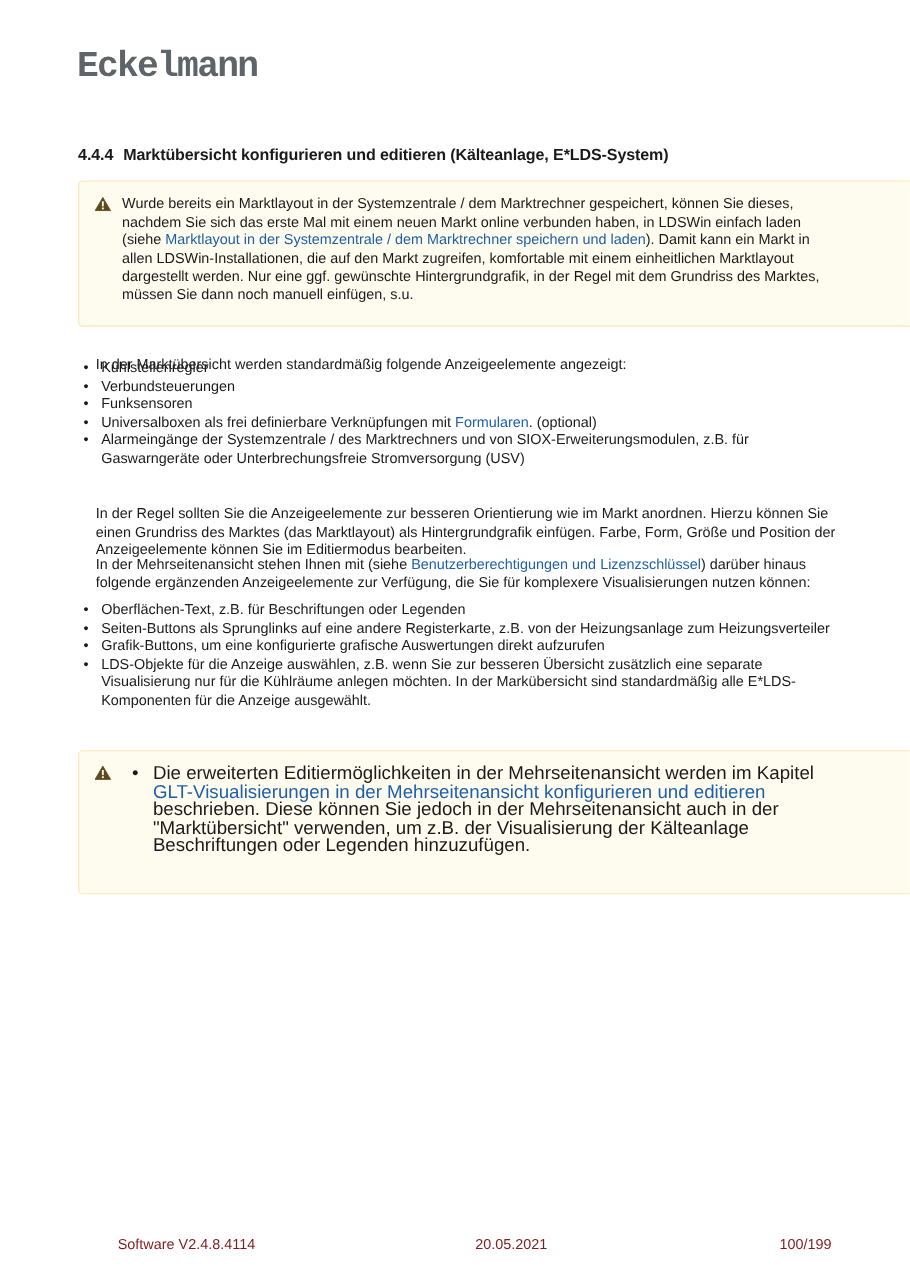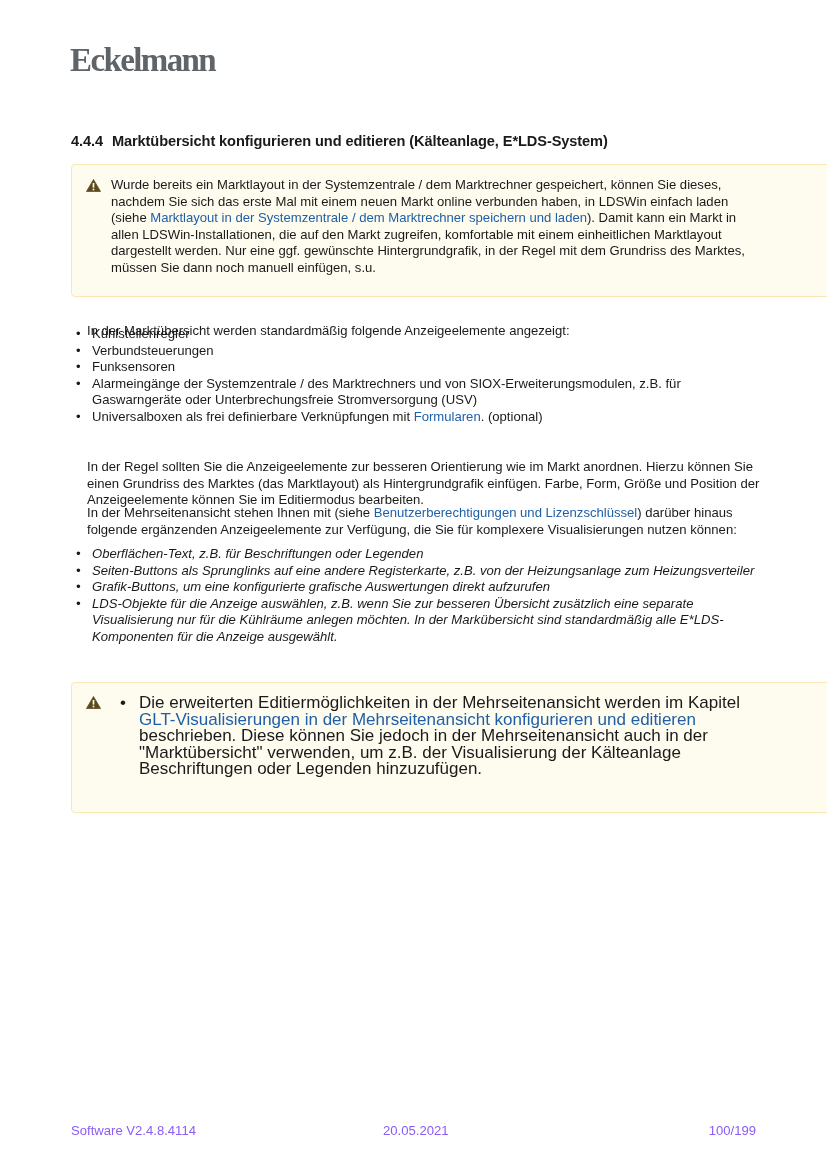--- a/index.html
+++ b/index.html
@@ -3,21 +3,21 @@
   <meta charset="utf-8">
   <style>
     html, body { margin: 0; padding: 0; background: #ffffff; }
     body {
       width: 827px; height: 1169px; position: relative; overflow: hidden;
       font-family: "Liberation Sans", sans-serif;
       color: #1a1a1a;
     }
     .logo {
       position: absolute; left: 70px; top: 42px;
-      font-family: Liberation Serif, serif;
+      font-family: Liberation Mono, monospace;
       font-weight: bold; font-size: 33px; letter-spacing: -1.6px;
       color: #5f6468;
     }
     .heading {
       position: absolute; left: 71px; top: 133px;
       font-size: 14.6px; font-weight: bold; color: #1a1a1a;
       letter-spacing: -0.1px;
     }
     .heading .num { margin-right: 5px; }
     .note {
@@ -47,26 +47,26 @@
     }
     a.link { color: #1f5fa8; text-decoration: none; }
     .para { position: absolute; left: 71px; width: 690px; font-size: 13.1px; line-height: 16.6px; margin: 16px; }
     .blist { position: absolute; left: 71px; width: 690px; margin: 0; padding: 0; list-style: none; font-size: 13.1px; line-height: 16.6px; }
     .blist li { position: relative; padding-left: 21px; }
     .blist li::before { content: "\2022"; position: absolute; left: 5px; top: 0; }
     .p-intro { top: 307px; }
     .list1 { top: 326px; }
     .p-regel { top: 443px; }
     .p-mehr { top: 489px; }
-    .list2 { top: 546px; font-style: italic; }
+    .list2 { top: 546px; }
     .footer {
-      position: absolute; top: 1123px; font-size: 13.1px; color: #8b5cf6;
+      position: absolute; top: 1123px; font-size: 13.1px; color: #7f1d1d; margin-left: 36px;
     }
     .f-left { left: 71px; }
-    .f-mid { left: 383px; }
+    .f-mid { left: 396px; }
     .f-right { right: 71px; }
   </style>
 </head>
 <body>
 
 <div class="logo">Eckelmann</div>
 
 <div class="heading">
   <span class="num">4.4.4</span>
   <span>Marktübersicht konfigurieren und editieren (Kälteanlage, E*LDS-System)</span>
@@ -82,22 +82,22 @@
     <span>Wurde bereits ein Marktlayout in der Systemzentrale / dem Marktrechner gespeichert, können Sie dieses, nachdem Sie sich das erste Mal mit einem neuen Markt online verbunden haben, in LDSWin einfach laden (siehe </span><a class="link">Marktlayout in der Systemzentrale / dem Marktrechner speichern und laden</a><span>). Damit kann ein Markt in allen LDSWin-Installationen, die auf den Markt zugreifen, komfortable mit einem einheitlichen Marktlayout dargestellt werden. Nur eine ggf. gewünschte Hintergrundgrafik, in der Regel mit dem Grundriss des Marktes, müssen Sie dann noch manuell einfügen, s.u.</span>
   </div>
 </div>
 
 <p class="para p-intro">In der Marktübersicht werden standardmäßig folgende Anzeigeelemente angezeigt:</p>
 
 <ul class="blist list1">
   <li>Kühlstellenregler</li>
   <li>Verbundsteuerungen</li>
   <li>Funksensoren</li>
+  <li><span>Universalboxen als frei definierbare Verknüpfungen mit </span><a class="link">Formularen</a><span>. (optional)</span></li>
   <li>Alarmeingänge  der Systemzentrale / des Marktrechners und von SIOX-Erweiterungsmodulen, z.B. für Gaswarngeräte oder Unterbrechungsfreie Stromversorgung (USV)</li>
-  <li><span>Universalboxen als frei definierbare Verknüpfungen mit </span><a class="link">Formularen</a><span>. (optional)</span></li>
 </ul>
 
 <p class="para p-regel">In der Regel sollten Sie die Anzeigeelemente zur besseren Orientierung wie im Markt anordnen. Hierzu können Sie einen Grundriss des Marktes (das Marktlayout) als Hintergrundgrafik einfügen. Farbe, Form, Größe und Position der Anzeigeelemente können Sie im Editiermodus bearbeiten.</p>
 
 <p class="para p-mehr"><span>In der Mehrseitenansicht stehen Ihnen mit (siehe </span><a class="link">Benutzerberechtigungen und Lizenzschlüssel</a><span>) darüber hinaus folgende ergänzenden Anzeigeelemente zur Verfügung, die Sie für komplexere Visualisierungen nutzen können:</span></p>
 
 <ul class="blist list2">
   <li>Oberflächen-Text, z.B. für Beschriftungen oder Legenden</li>
   <li>Seiten-Buttons als Sprunglinks auf eine andere Registerkarte, z.B. von der Heizungsanlage zum Heizungsverteiler</li>
   <li>Grafik-Buttons, um eine konfigurierte grafische Auswertungen direkt aufzurufen</li>

